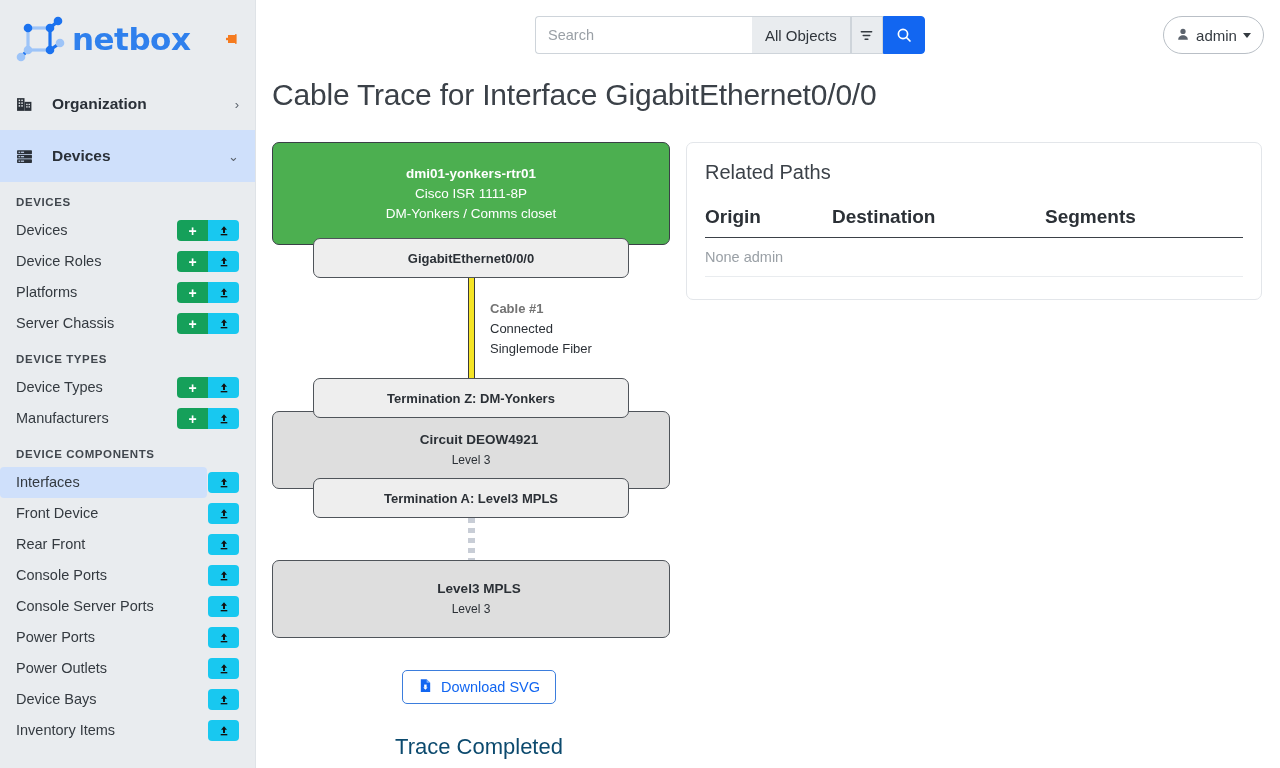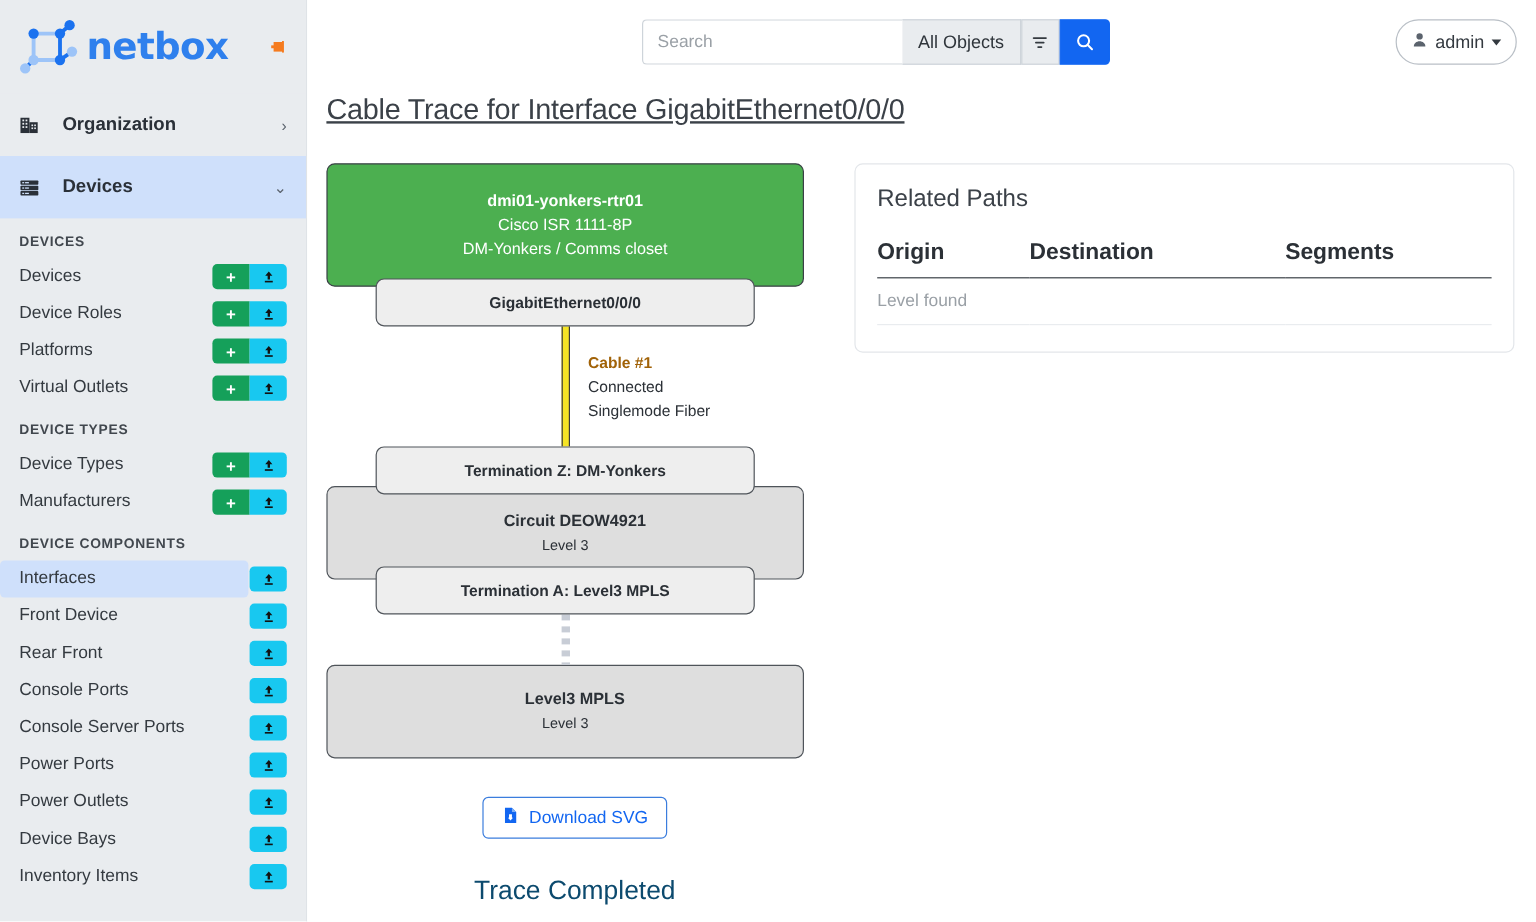--- a/index.html
+++ b/index.html
@@ -111,25 +111,25 @@
     margin-left: auto; height: 38px; min-width: 101px;
     border: 1px solid #b9bfc6; border-radius: 19px;
     display: flex; align-items: center; justify-content: center; gap: 6px;
     font-size: 15px; color: #343a40; cursor: pointer; padding: 0 12px;
     background: #fff;
   }
   .caret { width: 0; height: 0; border-left: 4.5px solid transparent;
            border-right: 4.5px solid transparent; border-top: 5px solid #343a40; }
 
   .page-title {
-    font-size: 24px; font-weight: 400; color: #3b4148;
-    padding: 8px 0 0 16px; letter-spacing: -0.2px; text-decoration: underline;
-  }
-
-  .content { display: flex; padding: 30px 18px 0 16px; gap: 26px; }
+    font-size: 30px; font-weight: 400; color: #3b4148;
+    padding: 8px 0 0 16px; letter-spacing: -0.2px;
+  }
+
+  .content { display: flex; padding: 30px 18px 0 16px; }
   .col-left { width: 414px; flex: 0 0 414px; position: relative; }
   .col-right { flex: 1 1 auto; }
 
   
   .trace { position: relative; width: 398px; height: 506px; }
   .node {
     position: absolute; left: 0; width: 398px;
     border: 1.6px solid #4f545a; border-radius: 7px;
     display: flex; flex-direction: column; align-items: center; justify-content: center;
     text-align: center;
@@ -147,21 +147,21 @@
     background: #eeeeee; border: 1.6px solid #4f545a; border-radius: 7px;
     display: flex; align-items: center; justify-content: center;
     font-size: 13px; font-weight: 700; color: #2b3036; z-index: 3;
   }
   .cable-line {
     position: absolute; width: 7px; background: #f5e425;
     border-left: 1.3px solid #3a3a3a; border-right: 1.3px solid #3a3a3a;
     z-index: 1;
   }
   .cable-label { position: absolute; text-align: left; }
-  .cable-label .c1 { font-size: 13px; font-weight: 700; color: #a16207; line-height: 20px; }
+  .cable-label .c1 { font-size: 13px; font-weight: 700; color: #737373; line-height: 20px; }
   .cable-label .c2, .cable-label .c3 { font-size: 13px; color: #2b3036; line-height: 20px; }
   .dotted-link {
     position: absolute; width: 7px;
     background-image: linear-gradient(#c8cdd6 50%, rgba(255,255,255,0) 0%);
     background-size: 7px 10px; background-repeat: repeat-y; z-index: 1;
   }
 
   .dl-row { display: flex; justify-content: center; margin-top: 22px; }
   .dl-btn {
     border: 1px solid #3b7ddd; border-radius: 5px; background: #fff;
@@ -300,21 +300,21 @@
             <div class="btn-add">+</div>
             <div class="btn-imp">
               <svg viewBox="0 0 16 16" width="12" height="12" fill="#121212">
                 <path d="M8 1.8L12 6.4H9.3v4.1H6.7V6.4H4z"></path>
                 <rect x="3.6" y="12" width="8.8" height="1.8"></rect>
               </svg>
             </div>
           </div>
         </div>
         <div class="sub-row">
-          <div class="slabel">Virtual Outlets</div>
+          <div class="slabel">Server Chassis</div>
           <div class="btns">
             <div class="btn-add">+</div>
             <div class="btn-imp">
               <svg viewBox="0 0 16 16" width="12" height="12" fill="#121212">
                 <path d="M8 1.8L12 6.4H9.3v4.1H6.7V6.4H4z"></path>
                 <rect x="3.6" y="12" width="8.8" height="1.8"></rect>
               </svg>
             </div>
           </div>
         </div>
@@ -541,21 +541,21 @@
           <table class="rp">
             <thead>
               <tr>
                 <th style="width:127px">Origin</th>
                 <th style="width:213px">Destination</th>
                 <th>Segments</th>
               </tr>
             </thead>
             <tbody>
               <tr>
-                <td colspan="3">Level found</td>
+                <td colspan="3">None admin</td>
               </tr>
             </tbody>
           </table>
         </div>
       </div>
 
     </div>
   </div>
 </div>
 

